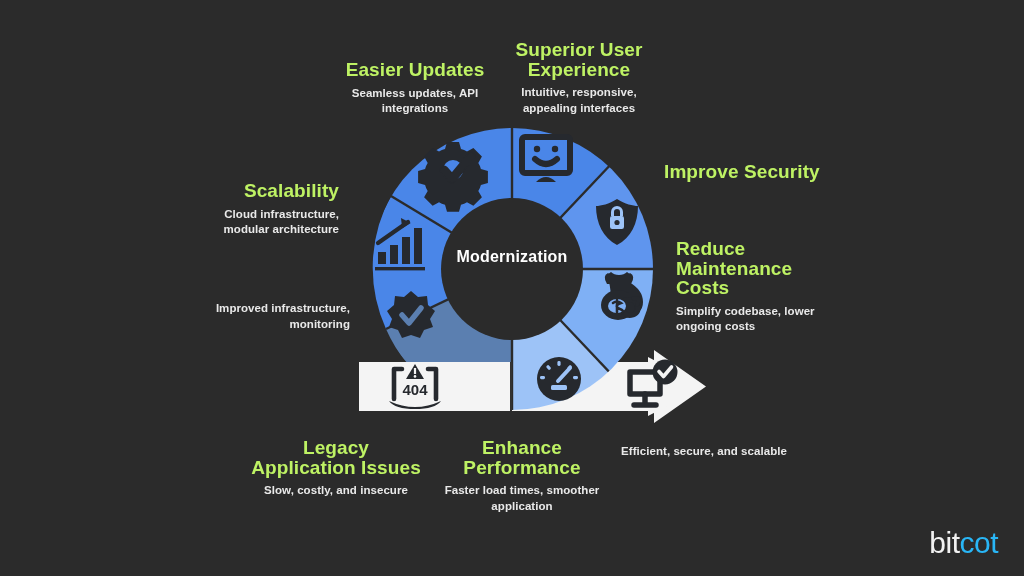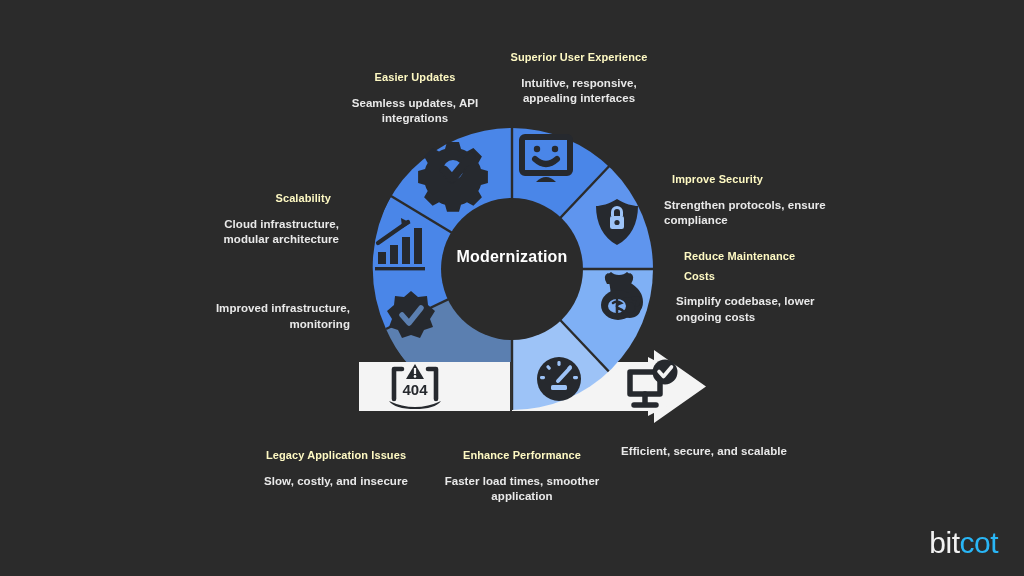--- a/index.html
+++ b/index.html
@@ -8,22 +8,22 @@
     background:#2b2b2b;
     font-family:"Liberation Sans","DejaVu Sans",sans-serif;
     overflow:hidden;position:relative;
     -webkit-font-smoothing:antialiased;
   }
   .stage{position:absolute;inset:0;}
 
   
   .label{position:absolute;}
   .label .ttl{
-    font-size:11px;font-weight:bold;color:#fef9c3;
-    line-height:19.5px;letter-spacing:.1px;margin:8px;
+    font-size:19px;font-weight:bold;color:#bef264;
+    line-height:19.5px;letter-spacing:.1px;margin:0;
   }
   .label .sub{
     font-size:11.5px;font-weight:bold;color:#e9e9e9;
     line-height:15.5px;margin:6px 0 0 0;letter-spacing:.05px;
   }
   .label.c{text-align:center;}
   .label.r{text-align:right;}
   .label.l{text-align:left;}
 
   
@@ -210,21 +210,20 @@
     <p class="sub">Seamless updates, API integrations</p>
   </div>
 
   <div class="label c" id="lbl-superior-ux">
     <p class="ttl">Superior User Experience</p>
     <p class="sub">Intuitive, responsive, appealing interfaces</p>
   </div>
 
   <div class="label l" id="lbl-improve-security">
     <p class="ttl">Improve Security</p>
-    <p class="sub">Strengthen protocols, ensure compliance</p>
   </div>
 
   <div class="label l" id="lbl-reduce-costs">
     <p class="ttl">Reduce Maintenance Costs</p>
     <p class="sub">Simplify codebase, lower ongoing costs</p>
   </div>
 
   <div class="label r" id="lbl-scalability">
     <p class="ttl">Scalability</p>
     <p class="sub">Cloud infrastructure, modular architecture</p>

